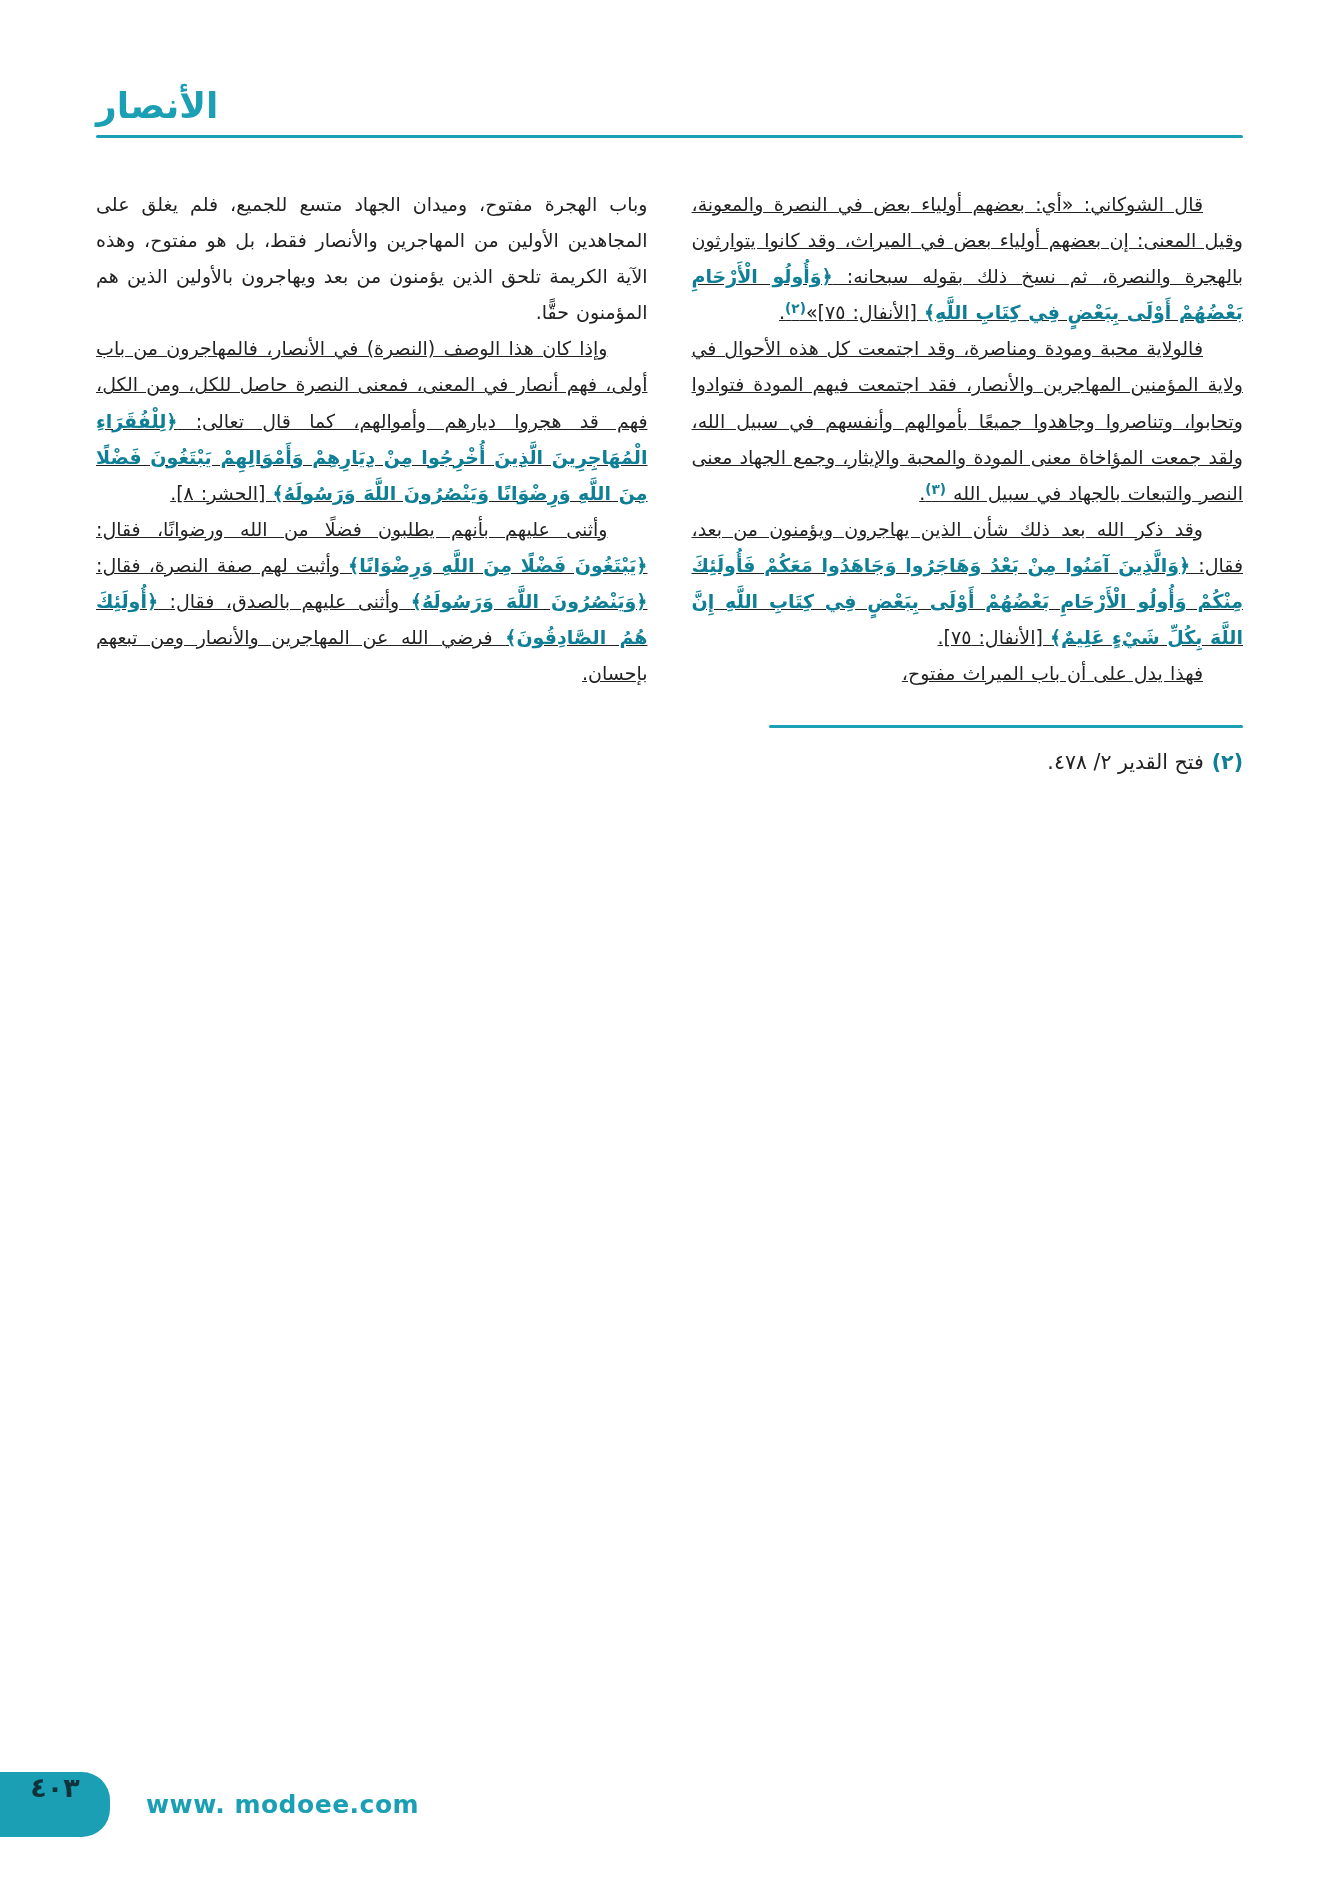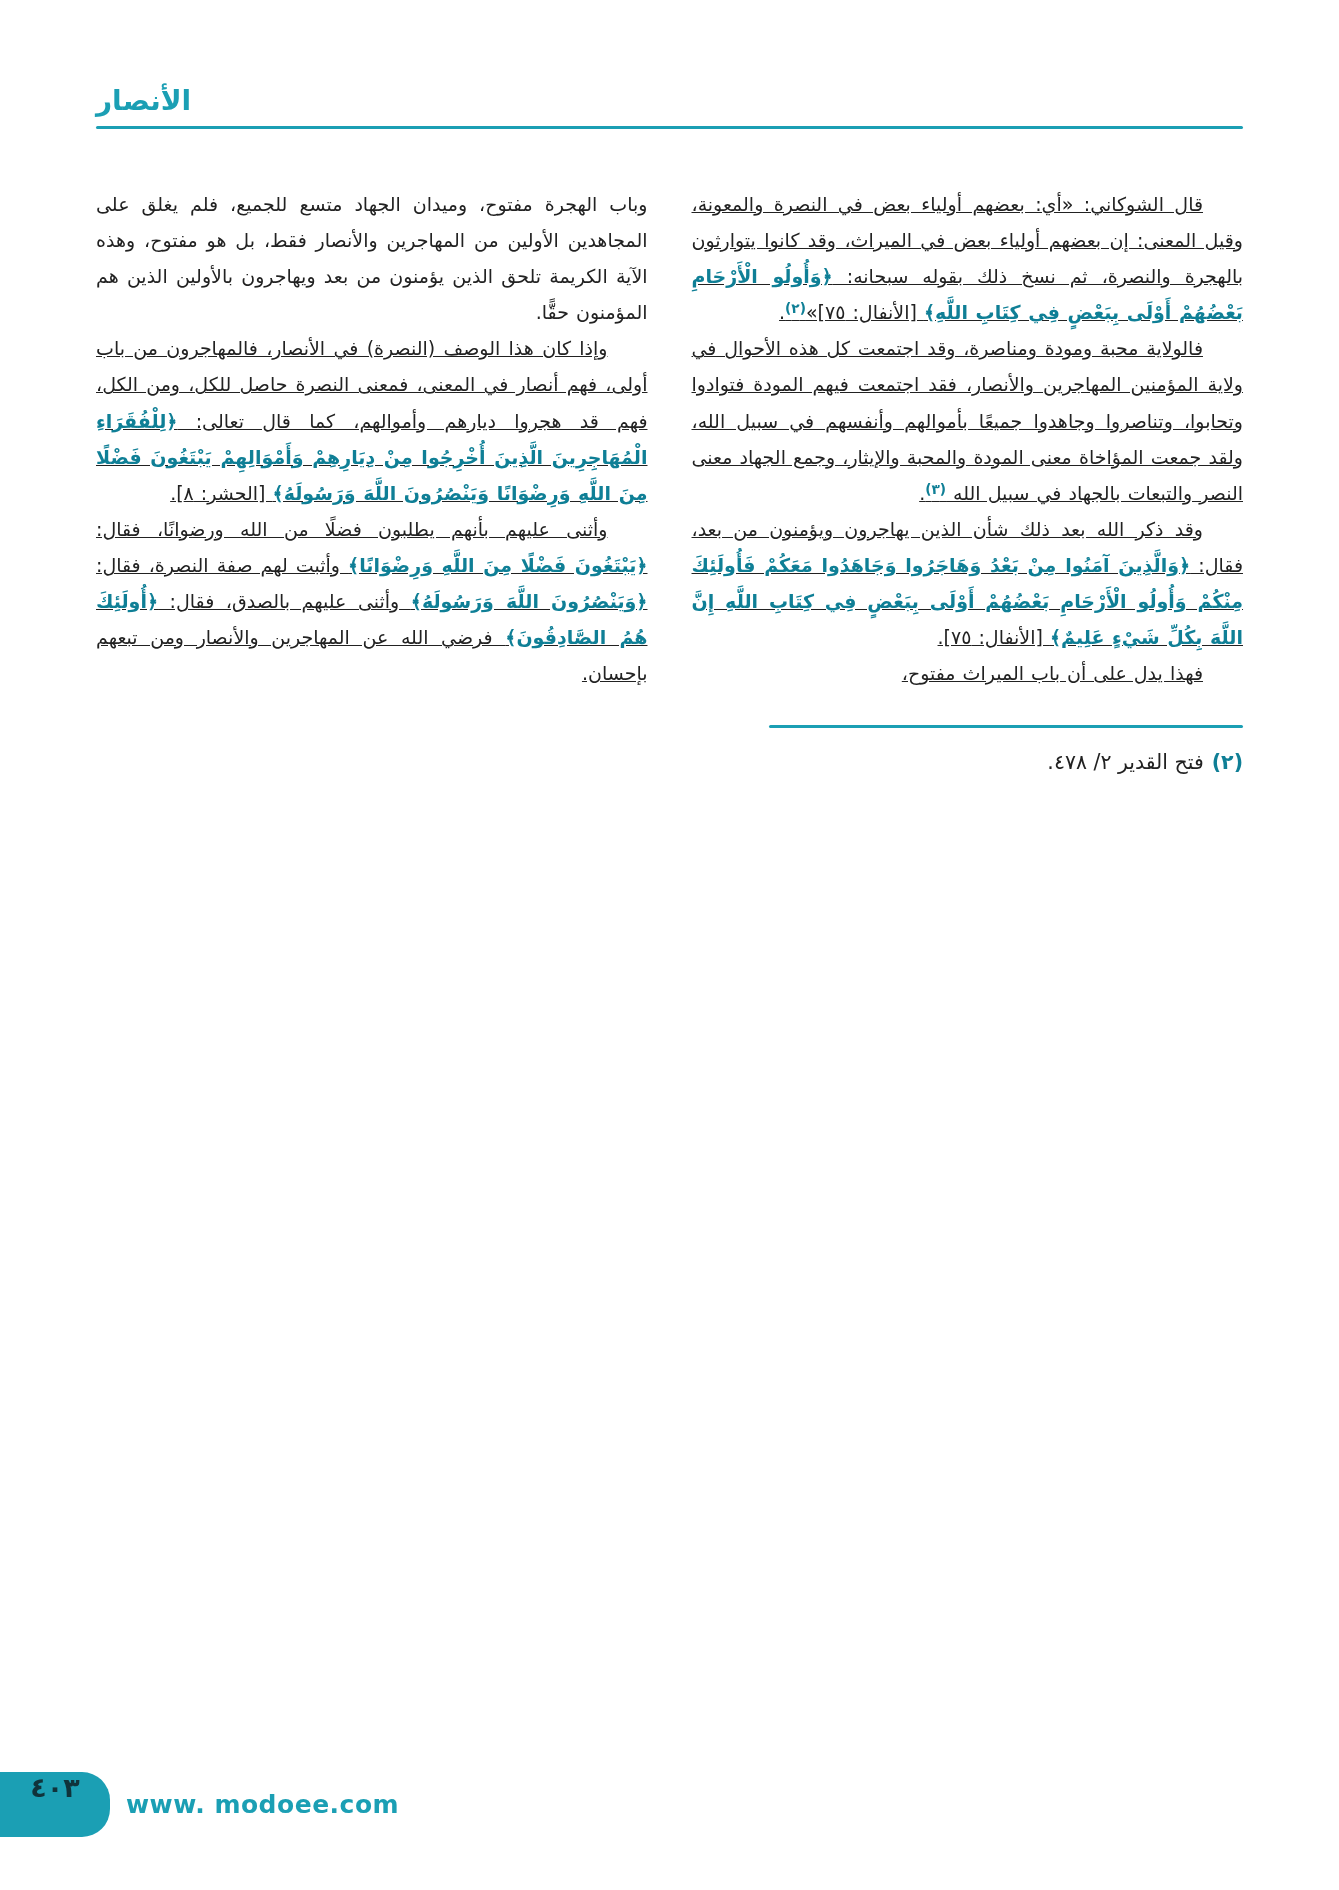--- a/index.html
+++ b/index.html
@@ -15,21 +15,21 @@
     font-family:"DejaVu Sans", sans-serif;
     direction:rtl;
     color:var(--ink);
   }
   .page{ position:absolute; inset:0; }
 
   
   .header{ position:absolute; top:84px; right:96px; left:96px; }
   .header-title{
     color:var(--accent);
-    font-size:28px; font-weight:700;
+    font-size:36px; font-weight:700;
     text-align:left;
     line-height:1.2;
   }
   .header-rule{
     margin-top:8px; height:3px;
     background:var(--accent); border-radius:2px;
   }
 
   
   .columns{
@@ -73,21 +73,21 @@
   .page-pill{
     width:110px; height:65px;
     background:var(--accent);
     border-radius:0 28px 28px 0;
     display:flex; justify-content:center;
   }
   .page-pill span{
     color:#10333b; font-size:27px; font-weight:700;
   }
   .website{
-    margin-left:16px;
+    margin-left:36px;
     color:var(--accent);
     font-size:25px; font-weight:700;
     letter-spacing:0.5px;
   }
 </style>
 </head>
 <body>
 
 <div class="page">
 

